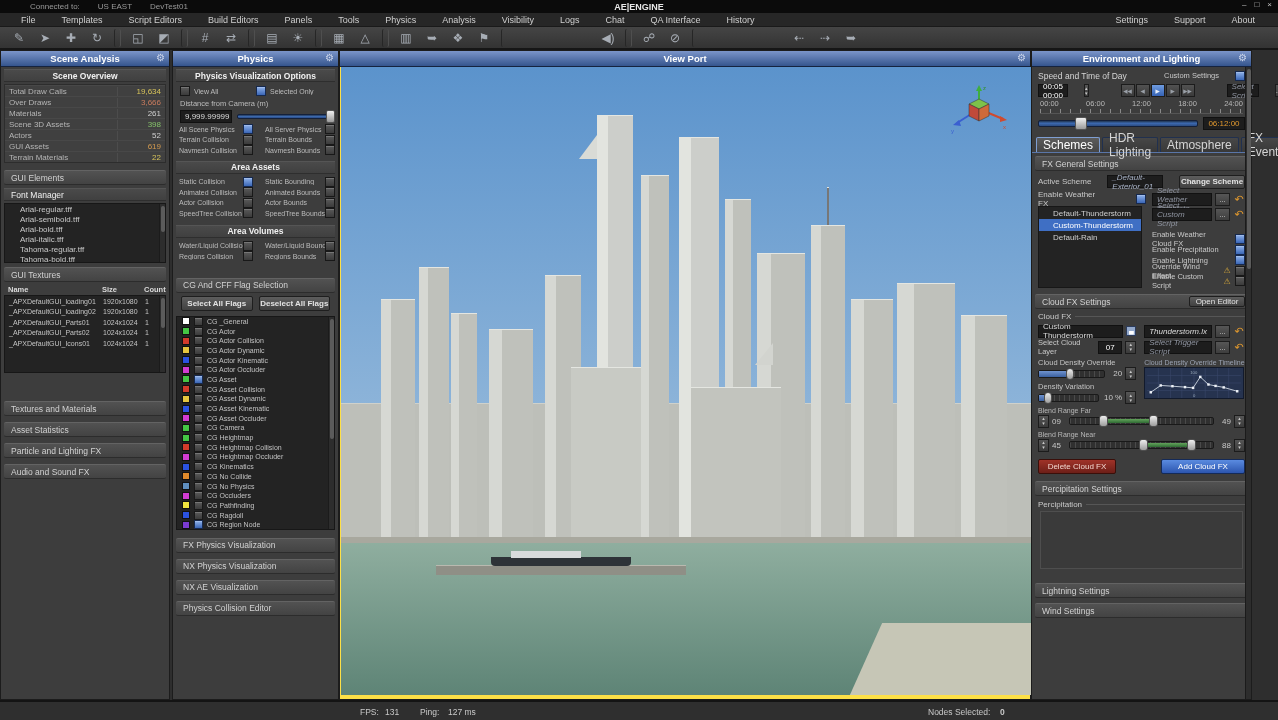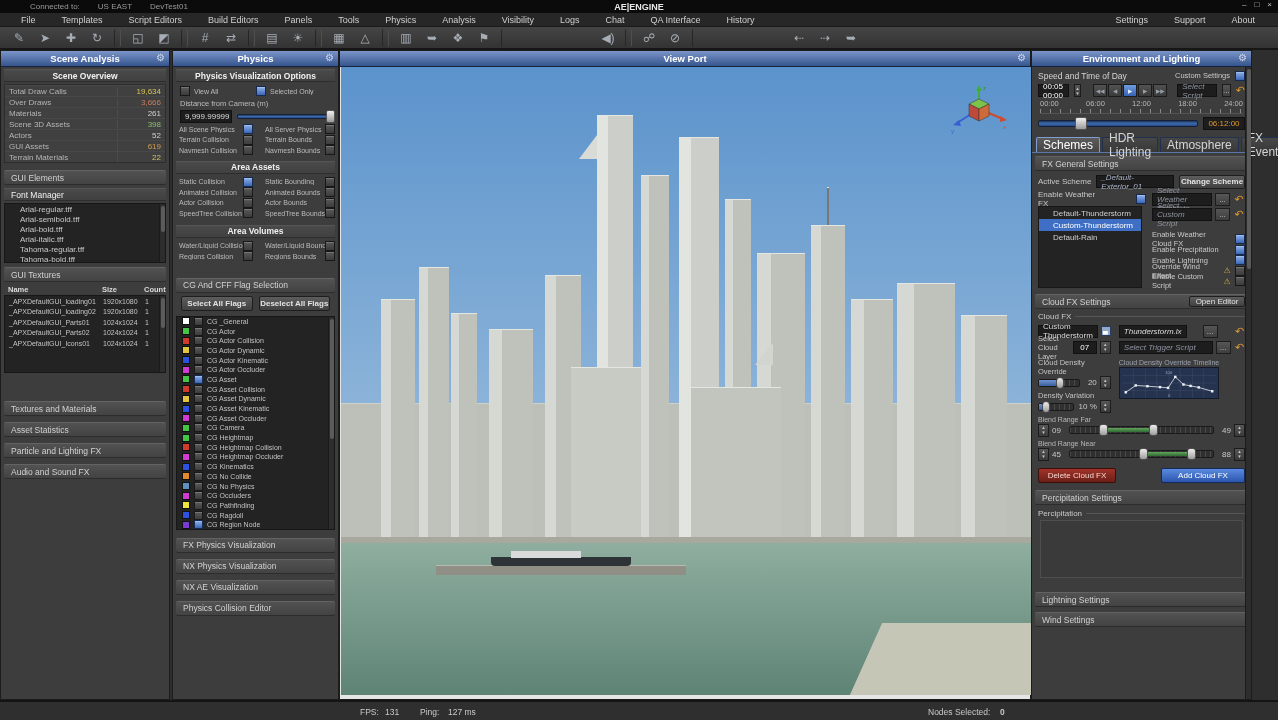--- a/index.html
+++ b/index.html
@@ -58,30 +58,30 @@
   .plabel{font-size:7px;color:#bcbcbc;overflow:hidden;white-space:nowrap;}
   .track{height:5px;background:linear-gradient(#20344f,#3d6ab1 45%,#2a4b82);border:1px solid #14203a;border-radius:2px;position:relative;flex:1;}
   .knob{position:absolute;top:-5px;width:9px;height:13px;background:linear-gradient(#f0f0f0,#9a9a9a);border:1px solid #555;border-radius:2px;}
   .flaglist{height:214px;margin:2px 3px;}
   .flagrow{display:flex;align-items:center;height:9.7px;padding-left:5px;gap:4px;}
   .swatch{width:8px;height:8px;border:1px solid #111;flex:0 0 8px;}
   .flagrow .chk{width:9px;height:9px;flex:0 0 9px;}
   .flagrow .fl{font-size:7px;color:#c2c2c2;}
 
   
-  #viewport{left:339px;top:50px;width:692px;height:650px;background:#e5e5e5;}
+  #viewport{left:339px;top:50px;width:692px;height:650px;background:#fde047;}
   #scene{position:absolute;left:1px;top:16px;width:690px;height:628px;background:linear-gradient(#5b93cc,#8db4d9 55%,#cfe0ec 75%);overflow:hidden;}
   .bld{position:absolute;background:linear-gradient(90deg,#d6d8d3 0 30%,#bfc1bb 30%);border-top:1px solid #e4e6e1;}
   .bld.lt{background:linear-gradient(90deg,#e2e4df 0 30%,#ccceca 30%);}
   #water{position:absolute;left:0;top:476px;width:690px;height:152px;background:linear-gradient(#8fae9f,#5e8476);}
   .tri{position:absolute;width:0;height:0;}
 
   
   #env-panel{left:1031px;top:50px;width:221px;height:650px;}
-  .erow{display:flex;align-items:center;gap:5px;padding:0 6px;}
+  .erow{display:flex;align-items:center;gap:16px;padding:0 6px;}
   .transport{display:flex;gap:1px;}
   .tpb{width:14px;height:13px;background:linear-gradient(#525252,#3a3a3a);border:1px solid #1c1c1c;color:#9aa0a8;font-size:5.5px;display:flex;align-items:center;justify-content:center;}
   .tpb.active{background:linear-gradient(#6f9ce0,#3562b4);color:#eaf0fa;}
   .ticks{display:flex;justify-content:space-between;padding:0 8px;font-size:7.5px;color:#b8b8b8;}
   .ruler{height:5px;margin:1px 8px 0 8px;background:repeating-linear-gradient(90deg,#8a8a8a 0 1px,transparent 1px 10px);border-bottom:1px solid #555;}
   .tabs{display:flex;gap:2px;padding:0 4px;margin-top:7px;}
   .tab{height:15px;padding:0 6px;display:flex;align-items:center;background:linear-gradient(#474747,#383838);border:1px solid #20304f;border-bottom:none;color:#d5d5d5;font-size:12px;border-radius:2px 2px 0 0;}
   .tab.active{background:linear-gradient(#5c5c5c,#454545);border-color:#7e9ed2;color:#fff;}
   .schemelist{width:104px;height:82px;}
   .sitem{height:12px;display:flex;align-items:center;padding-left:14px;font-size:8px;color:#cfcfcf;}
@@ -784,21 +784,21 @@
             <span class="rknob" style="width: 8px; border-radius: 4px; left: 8%;"></span>
           </span>
           <span style="font-size:8px;width:20px;text-align:right;">10 %</span>
           <span class="spin">
               <span>▴</span>
               <span>▾</span>
             </span>
         </div>
       </div>
       <div style="flex:1;">
-        <div class="erow" style="height:16px;padding:0;gap:16px;">
+        <div class="erow" style="height:16px;padding:0;gap:3px;">
           <span class="field" style="flex:1;font-style:italic;">Thunderstorm.lx</span>
           <span class="mini">...</span>
           <span class="undo">↶</span>
         </div>
         <div class="erow" style="height:16px;padding:0;gap:3px;">
           <span class="field ph" style="flex:1;">Select Trigger Script</span>
           <span class="mini">...</span>
           <span class="undo">↶</span>
         </div>
         <div style="font-size:7px;color:#9aa2b2;margin-top:4px;">Cloud Density Override Timeline</div>

